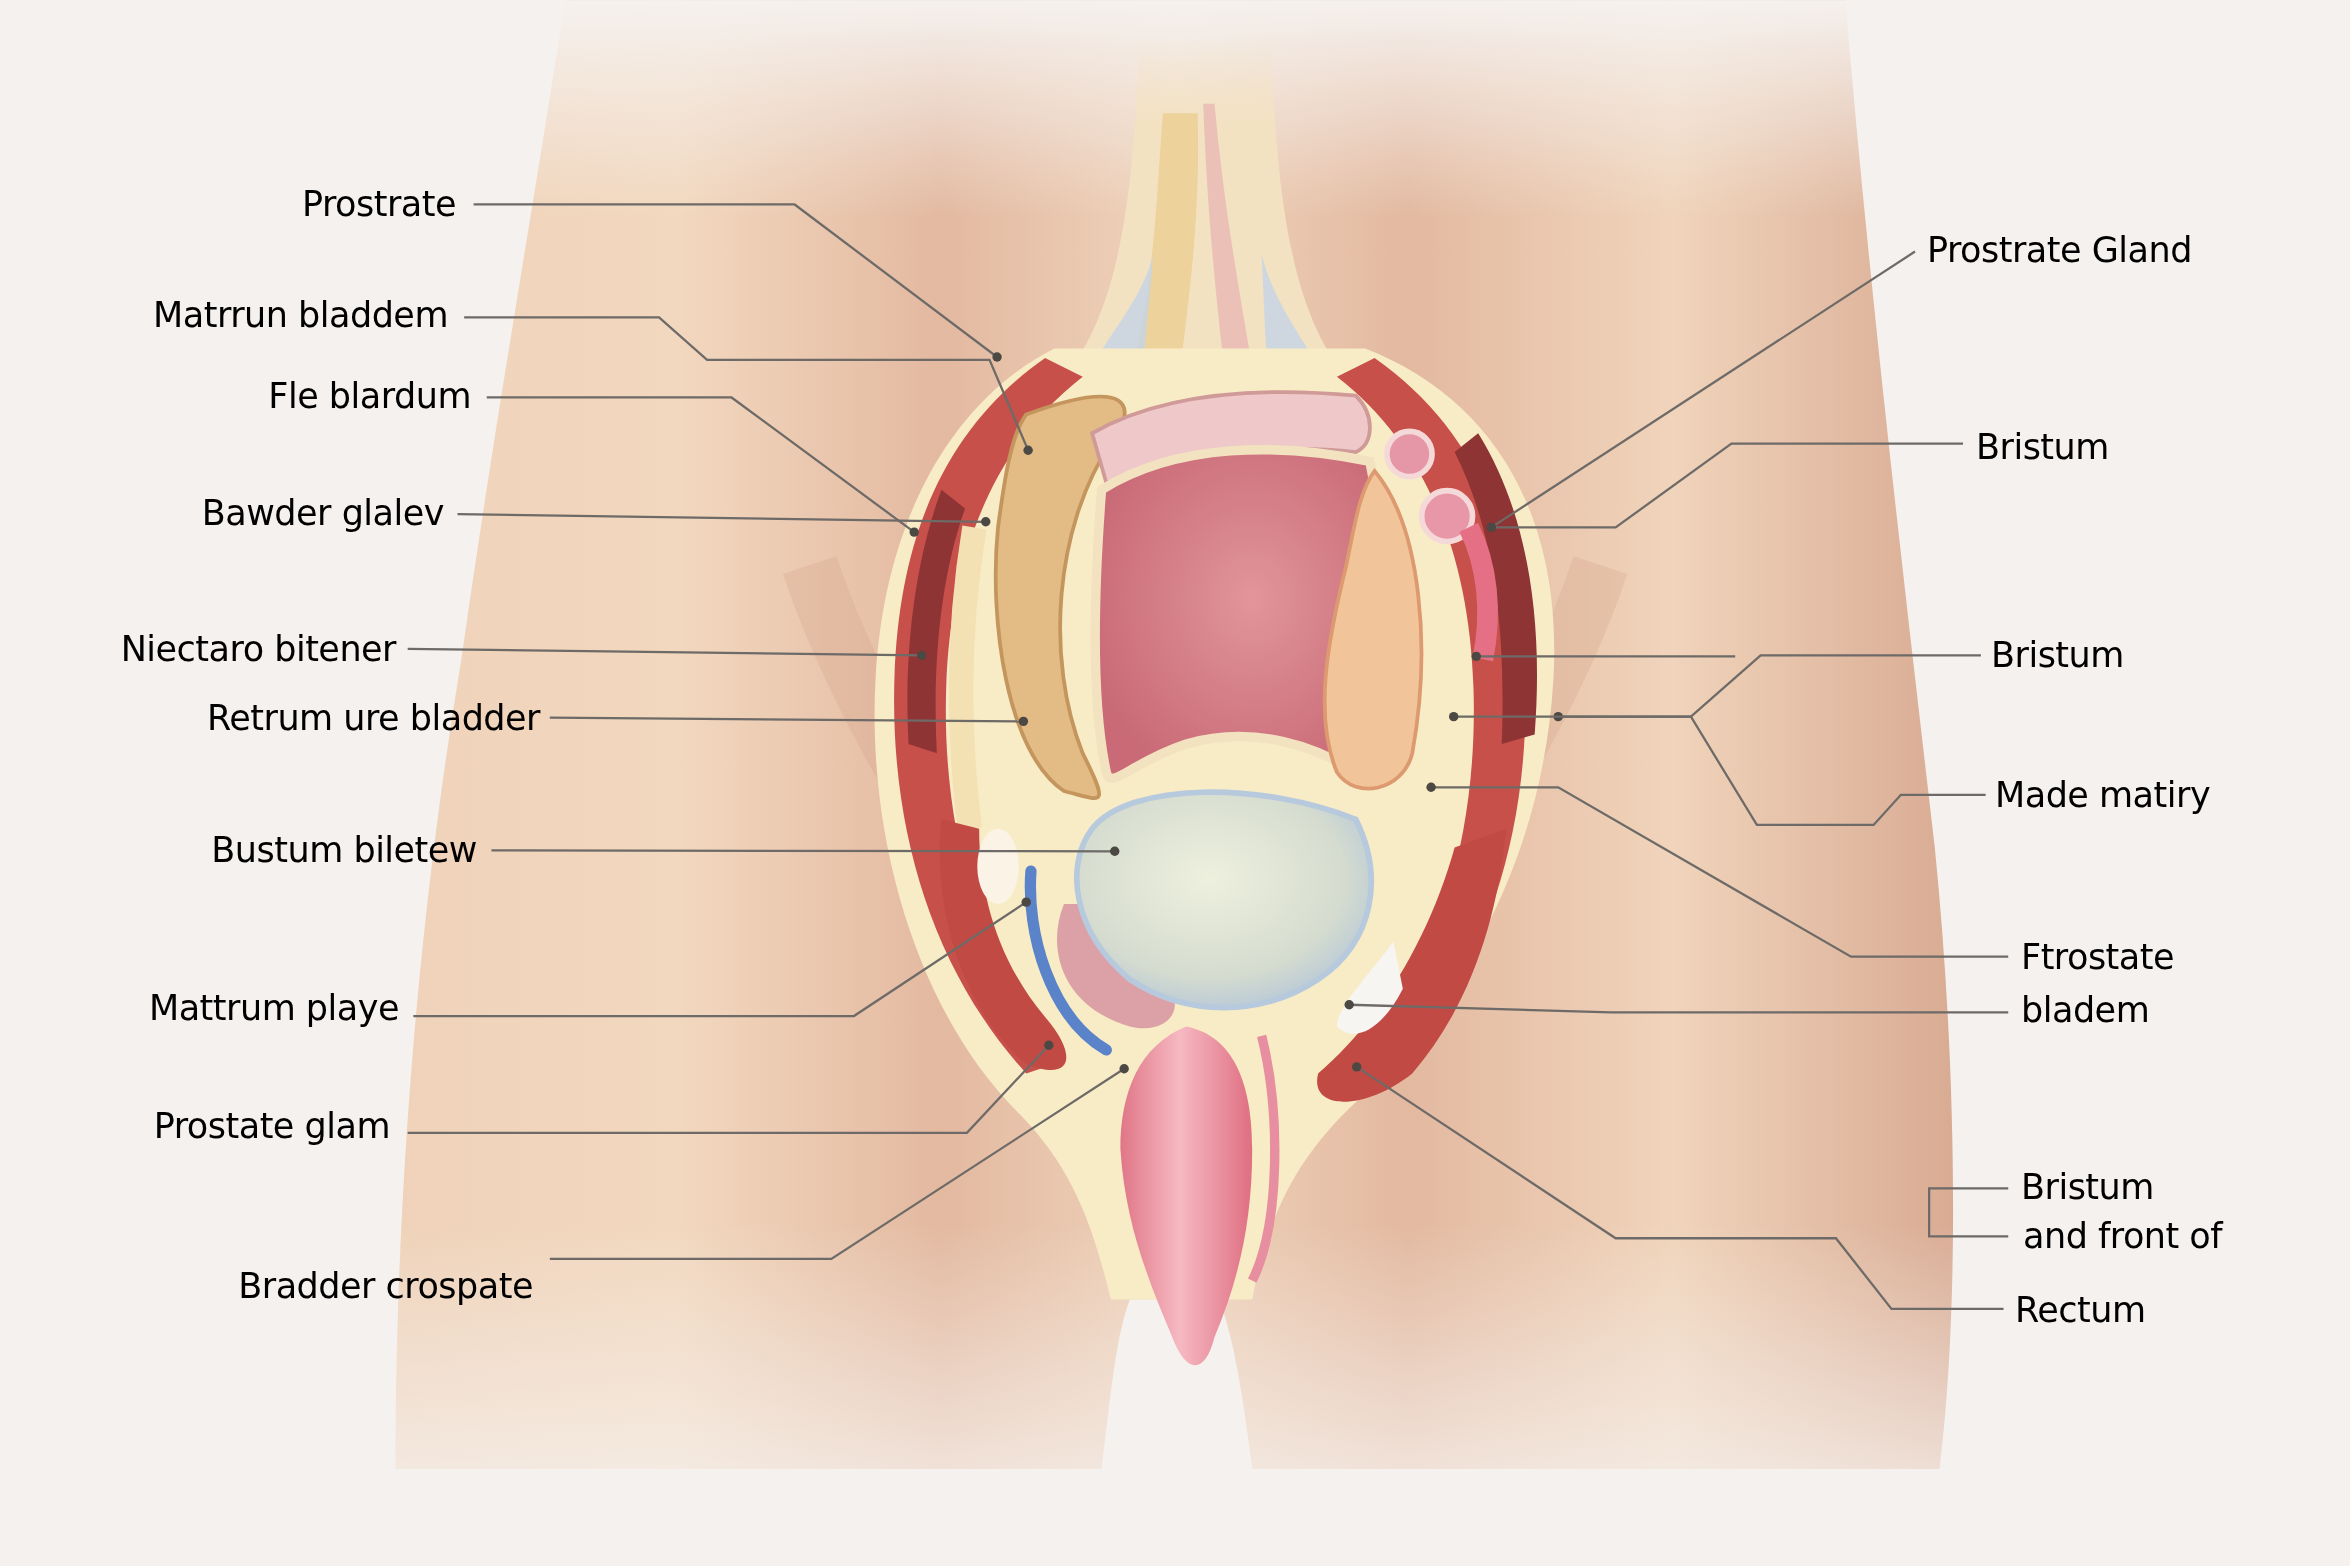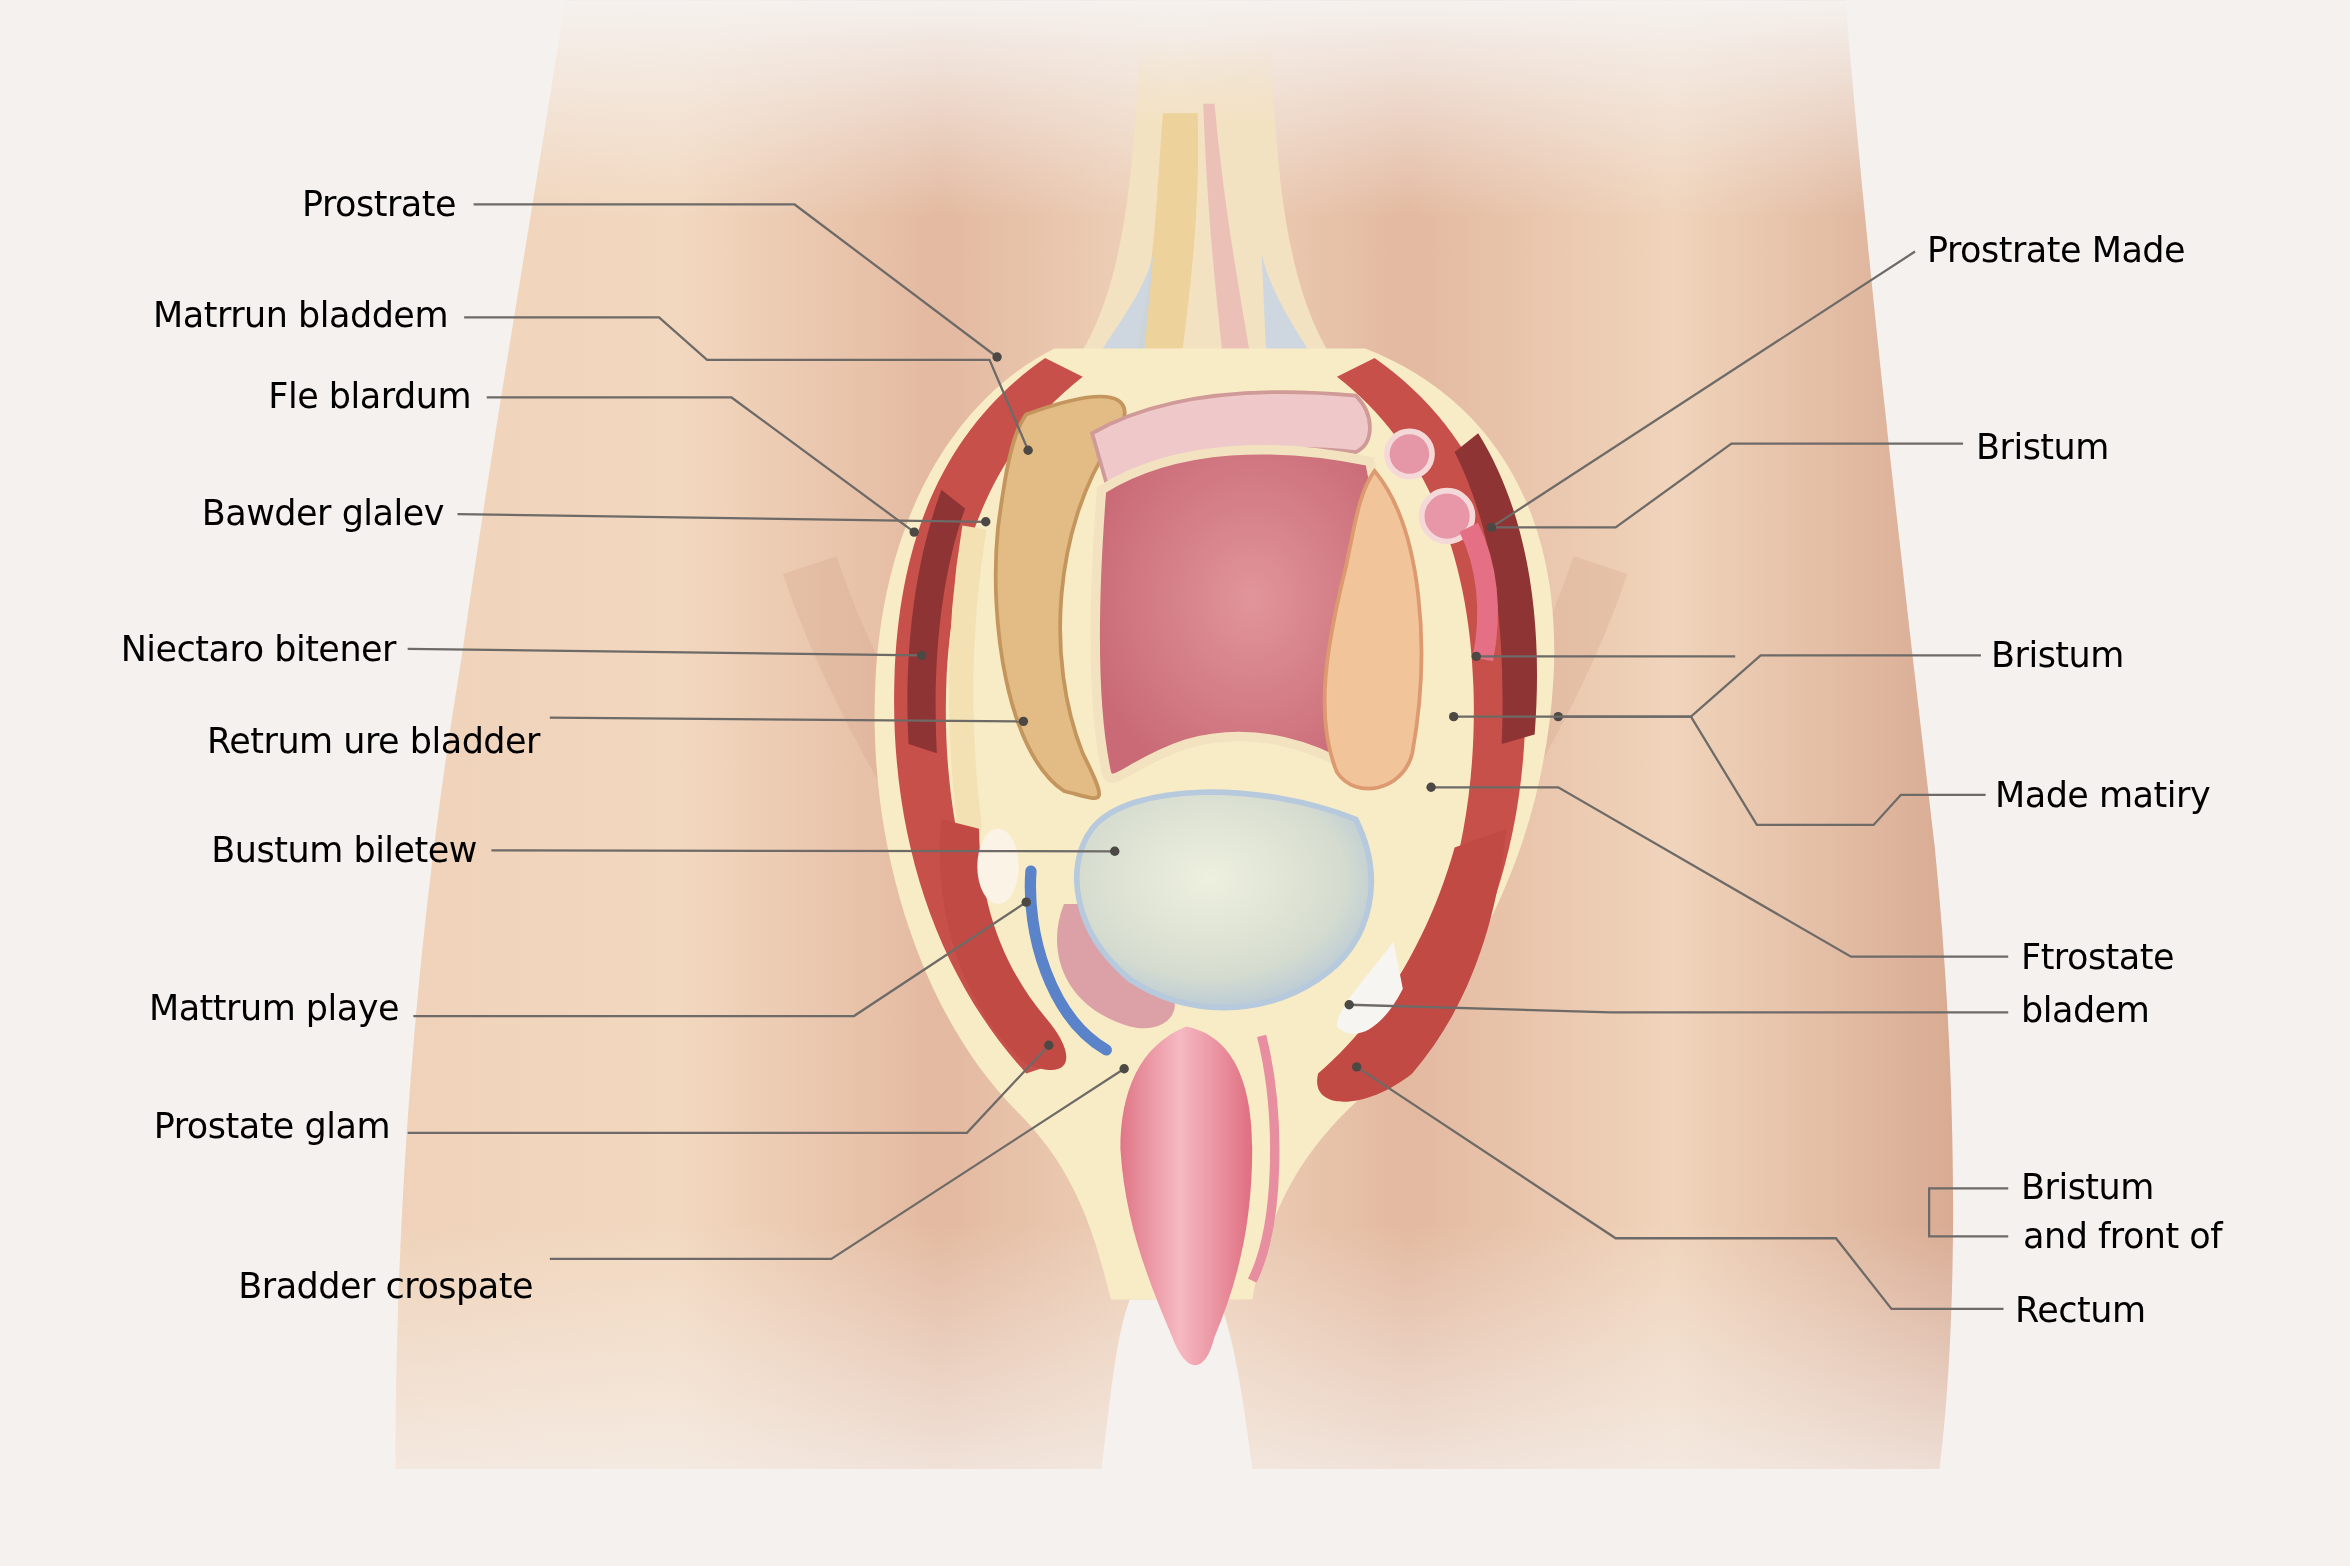--- a/index.html
+++ b/index.html
@@ -166,27 +166,27 @@
     <polyline class="leader" points="2128,1390 2009,1390 1950,1315 1716,1315 1441,1133"></polyline>
     <circle class="dot" cx="1441" cy="1133" r="5"></circle>
   </g>
 </svg>
 
 <div class="label left" style="left:456px; top:204px;">Prostrate</div>
 <div class="label left" style="left:448px; top:315px;">Matrrun bladdem</div>
 <div class="label left" style="left:471px; top:396px;">Fle blardum</div>
 <div class="label left" style="left:444px; top:513px;">Bawder glalev</div>
 <div class="label left" style="left:396px; top:649px;">Niectaro bitener</div>
-<div class="label left" style="left:540px; top:718px;margin-top:23px;">Retrum ure bladder</div>
+<div class="label left" style="left:540px; top:718px;">Retrum ure bladder</div>
 <div class="label left" style="left:477px; top:850px;">Bustum biletew</div>
 <div class="label left" style="left:399px; top:1008px;">Mattrum playe</div>
 <div class="label left" style="left:390px; top:1126px;">Prostate glam</div>
 <div class="label left" style="left:533px; top:1258px;margin-top:28px;">Bradder crospate</div>
 
-<div class="label right" style="left:1927px; top:250px;">Prostrate Made</div>
+<div class="label right" style="left:1927px; top:250px;">Prostrate Gland</div>
 <div class="label right" style="left:1976px; top:447px;">Bristum</div>
 <div class="label right" style="left:1991px; top:655px;">Bristum</div>
 <div class="label right" style="left:1995px; top:795px;">Made matiry</div>
 <div class="label right" style="left:2021px; top:957px;">Ftrostate</div>
 <div class="label right" style="left:2021px; top:1010px;">bladem</div>
 <div class="label right" style="left:2021px; top:1187px;">Bristum</div>
 <div class="label right" style="left:2023px; top:1236px;text-align:center;">and front of</div>
 <div class="label right" style="left:2015px; top:1310px;">Rectum</div>
 
 

